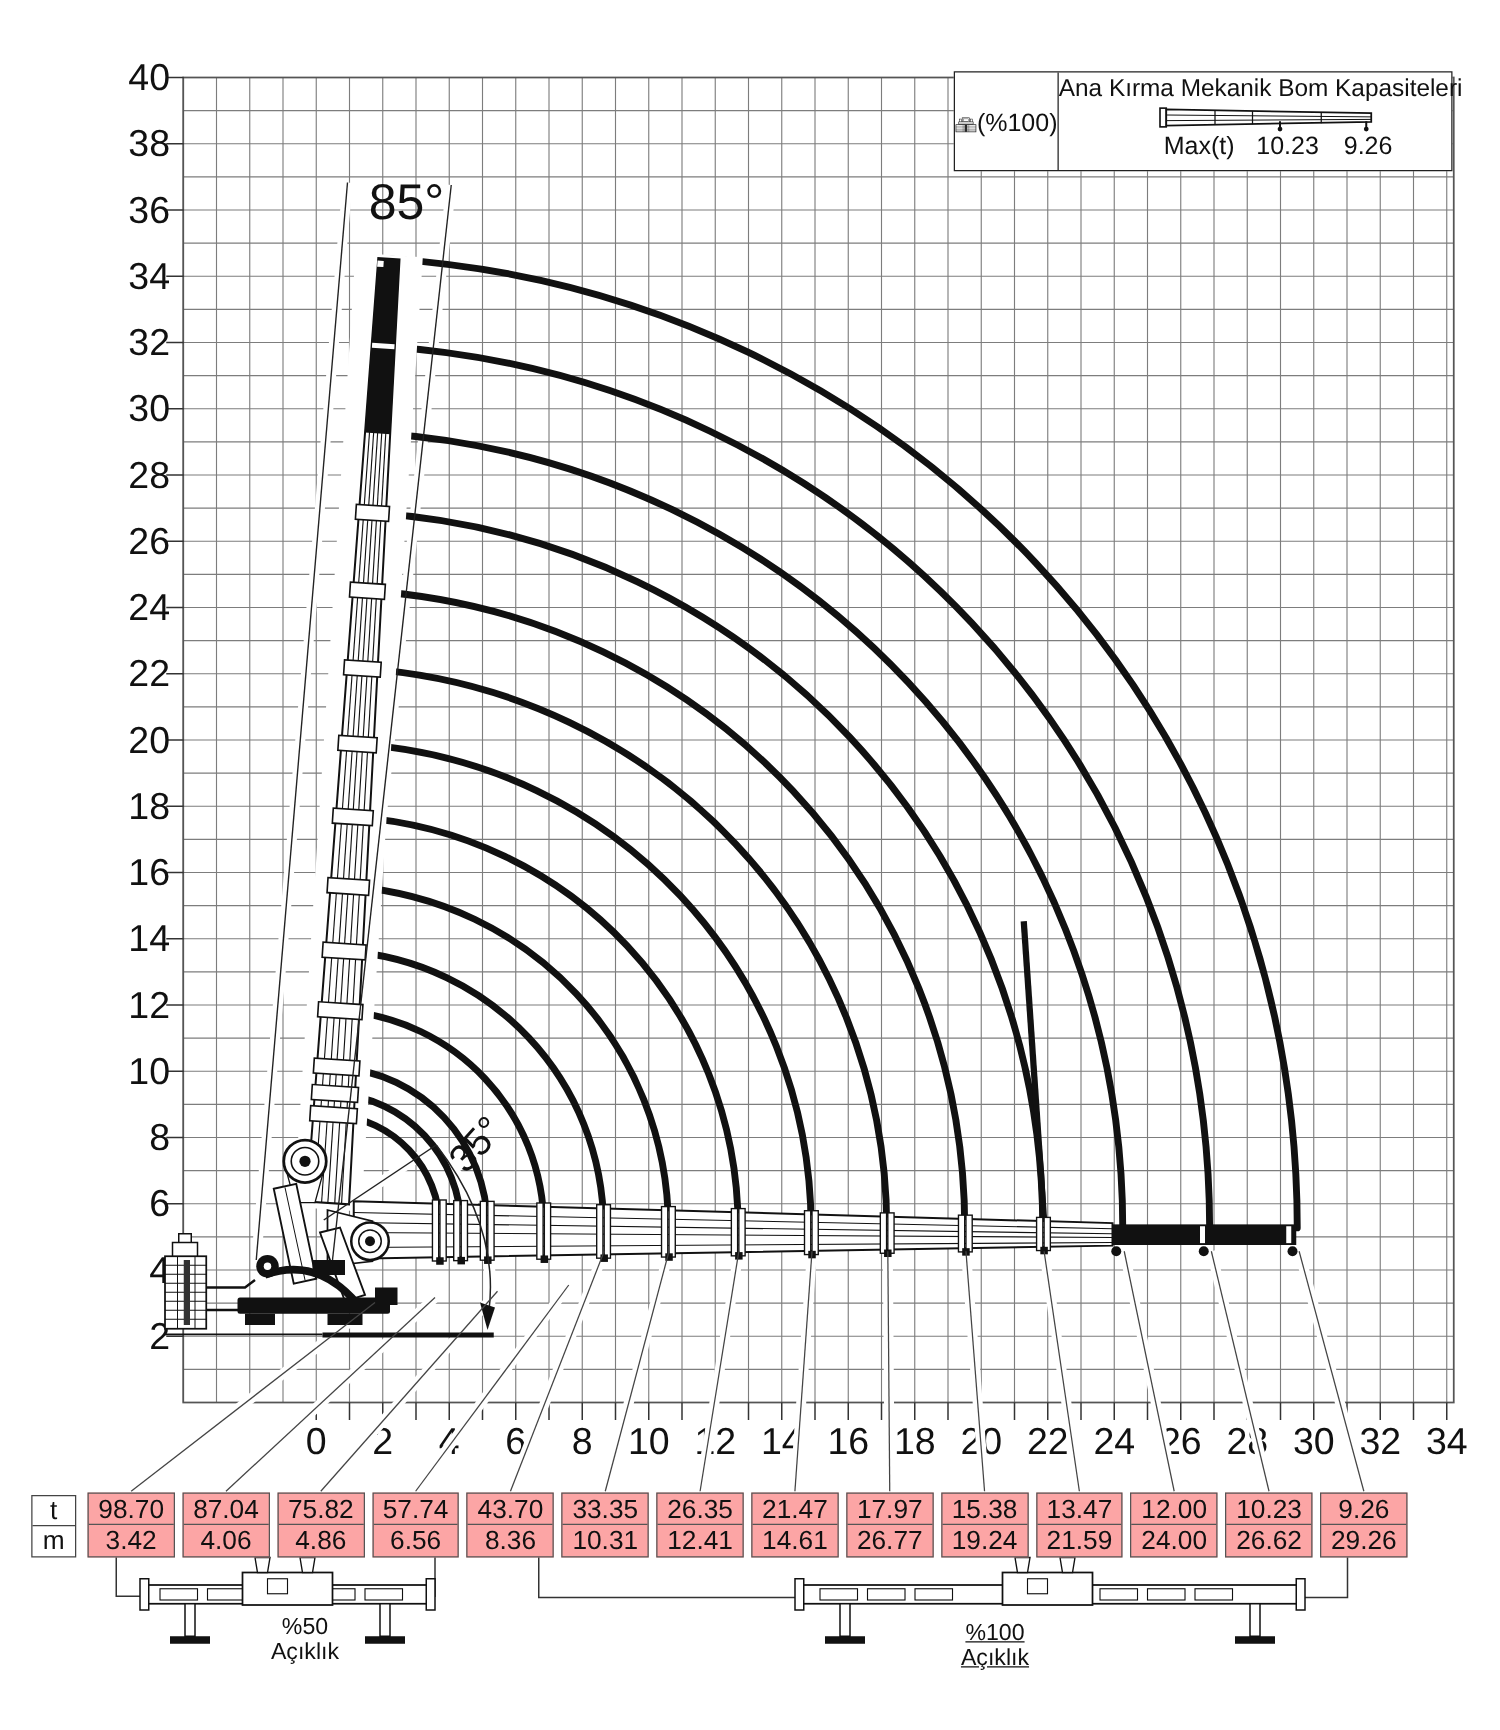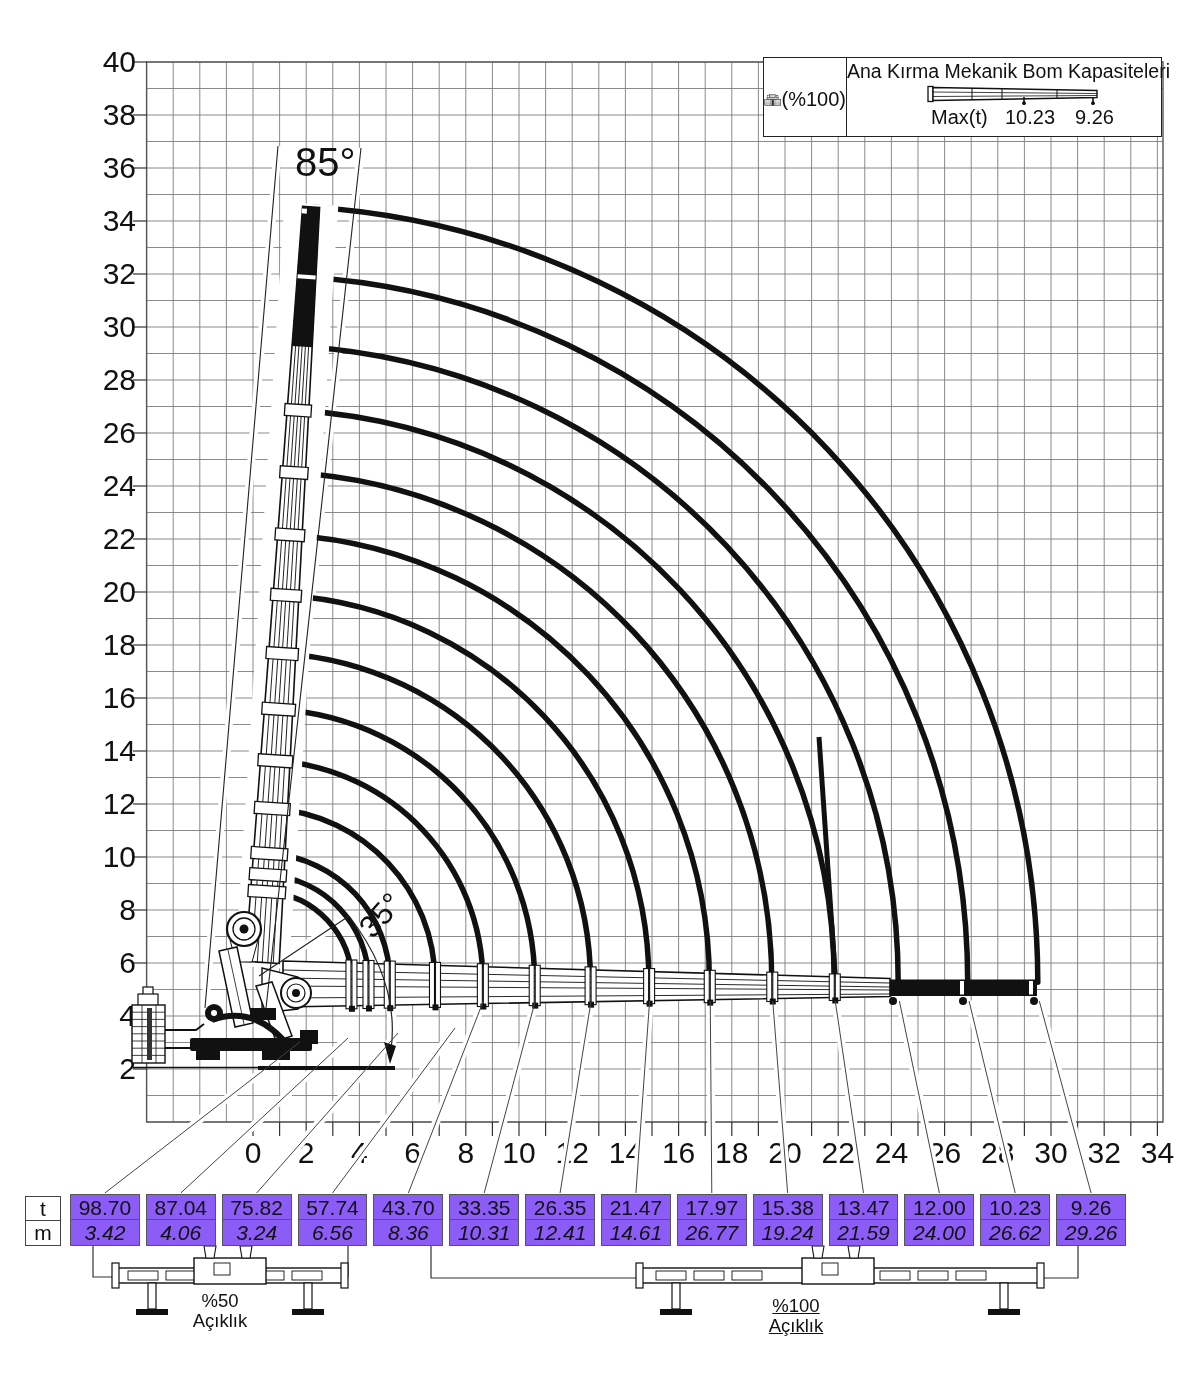--- a/index.html
+++ b/index.html
@@ -24,28 +24,28 @@
   .angle-main{position:absolute;left:295px;top:140px;font-size:40px;}
   .angle-jib{position:absolute;left:352px;top:921px;font-size:31px;
              transform:rotate(-48deg);transform-origin:left top;}
 
   
   .tm-box{position:absolute;left:25px;top:1196px;width:36px;height:50px;border:1.3px solid #444;
           box-sizing:border-box;text-align:center;font-size:21px;background:#fff;}
   .tm-box .r1{height:23px;line-height:23px;border-bottom:1.3px solid #444;}
   .tm-box .r2{height:23px;line-height:23px;}
   .cap-cells{position:absolute;left:70px;top:1194px;width:1056px;height:52px;display:flex;gap:6px;}
-  .cap-cell{flex:1;border:1.3px solid #555;background:#8b5cf6;box-sizing:border-box;text-align:center;
+  .cap-cell{flex:1;border:1.3px solid #555;background:#fca5a5;box-sizing:border-box;text-align:center;
             font-size:21px;}
   .cap-cell .r1{height:24px;line-height:25px;border-bottom:1.2px solid #555;}
-  .cap-cell .r2{height:24px;line-height:25px;font-style:italic;}
+  .cap-cell .r2{height:24px;line-height:25px;}
 
   
   .outrig-label{position:absolute;text-align:center;font-size:18.5px;line-height:20px;}
-  #outrig-label-50{left:152px;top:1291px;width:136px;}
+  #outrig-label-50{left:176px;top:1291px;width:136px;}
   #outrig-label-100{left:726px;top:1296px;width:140px;text-decoration:underline;}
 </style>
 </head>
 <body>
 
 <div class="page">
 
   <svg id="chart" width="1200" height="1384">
       <g>
         <line x1="146.6" y1="62" x2="146.6" y2="1122" stroke="#7d7d7d" stroke-width="0.9"></line>
@@ -484,21 +484,21 @@
       <div class="cap-cell">
         <div class="r1">98.70</div>
         <div class="r2">3.42</div>
       </div>
       <div class="cap-cell">
         <div class="r1">87.04</div>
         <div class="r2">4.06</div>
       </div>
       <div class="cap-cell">
         <div class="r1">75.82</div>
-        <div class="r2">3.24</div>
+        <div class="r2">4.86</div>
       </div>
       <div class="cap-cell">
         <div class="r1">57.74</div>
         <div class="r2">6.56</div>
       </div>
       <div class="cap-cell">
         <div class="r1">43.70</div>
         <div class="r2">8.36</div>
       </div>
       <div class="cap-cell">

